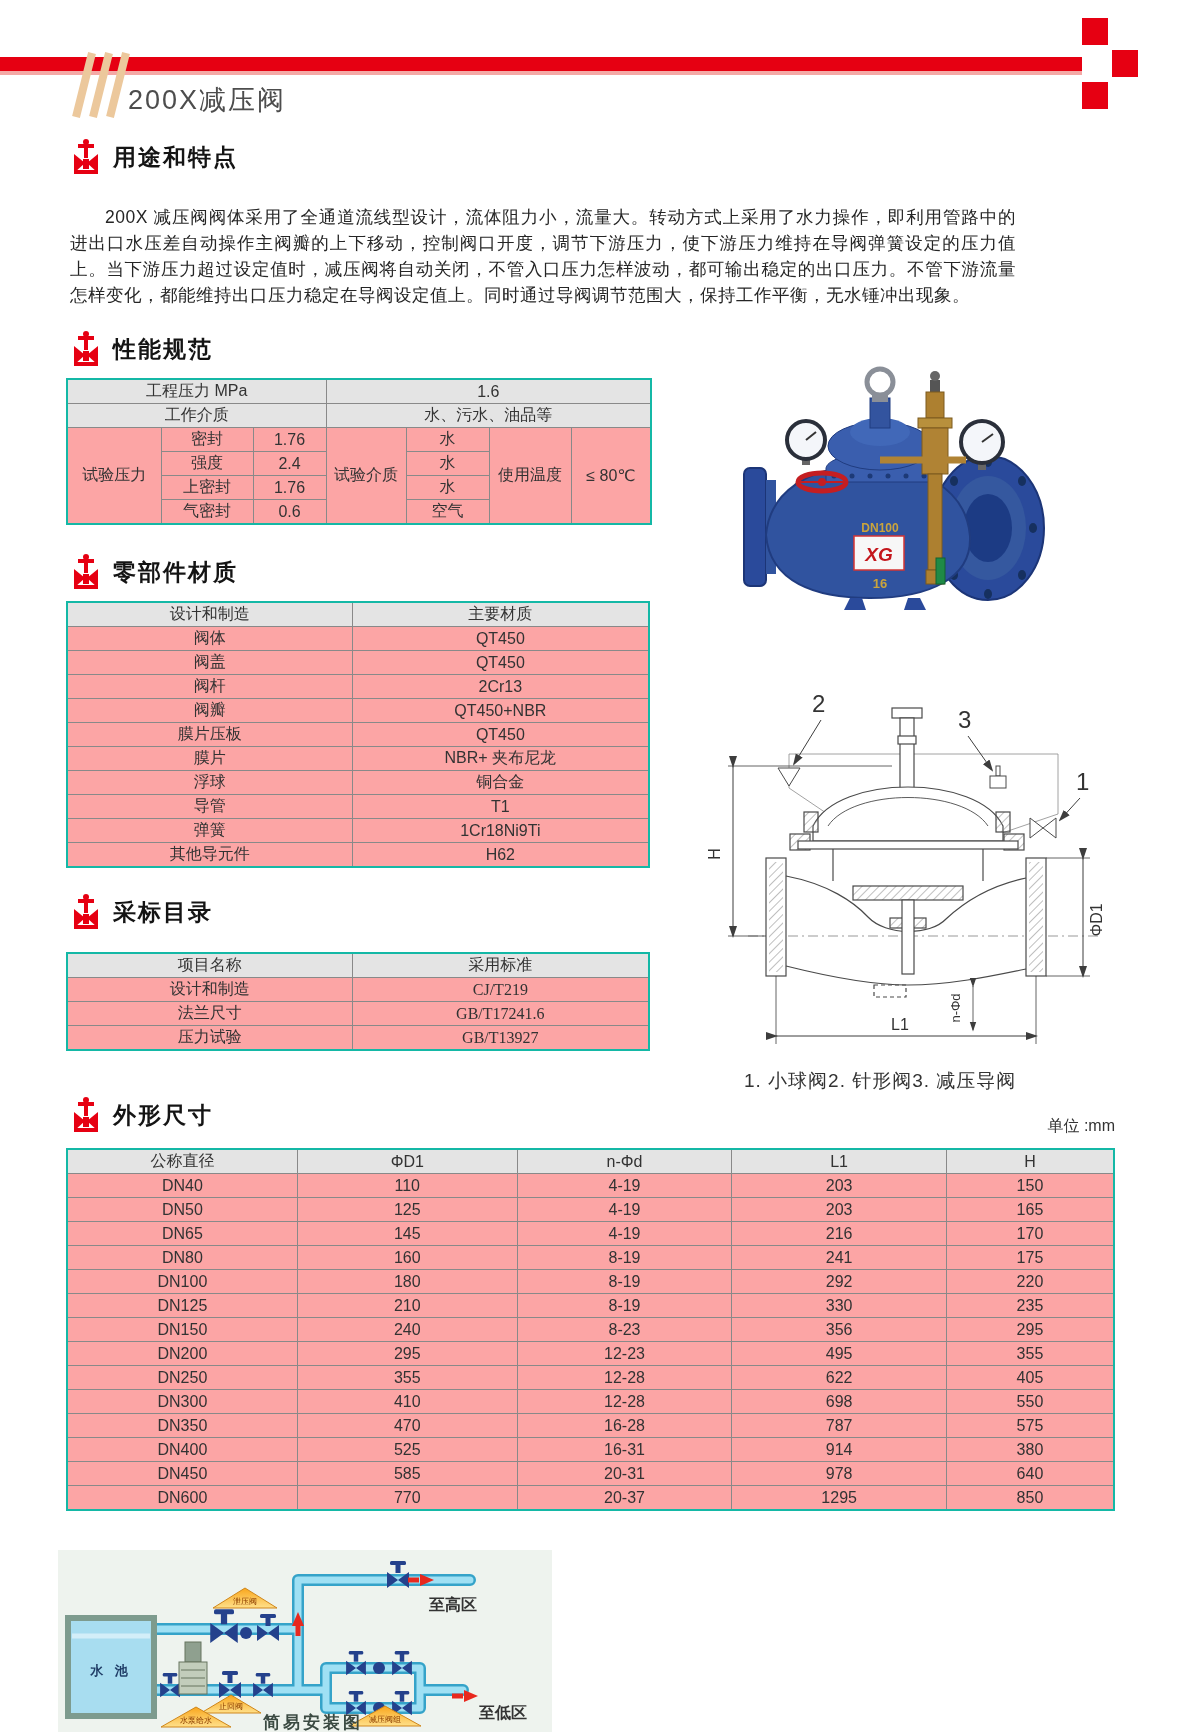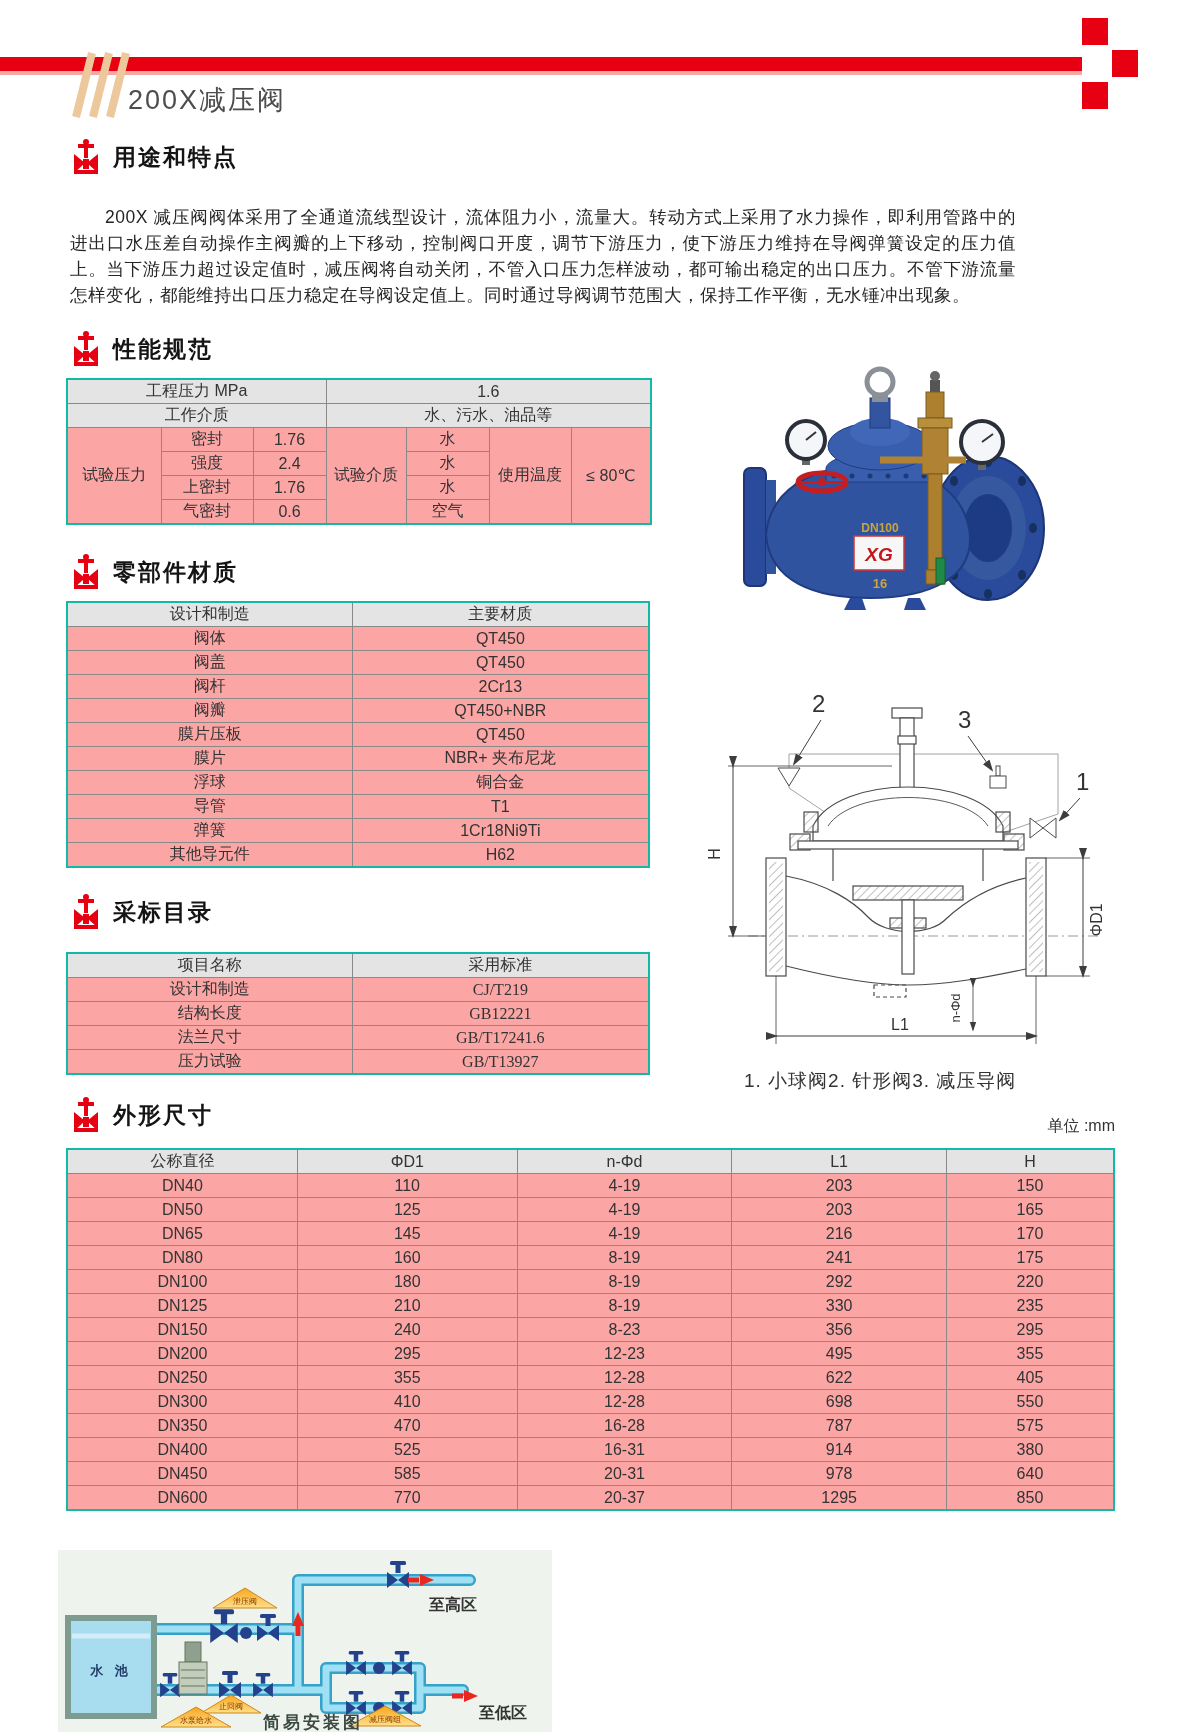--- a/index.html
+++ b/index.html
@@ -356,24 +356,20 @@
         <td class="hdr">项目名称</td>
         <td class="hdr">采用标准</td>
       </tr>
     </thead>
     <tbody>
         <tr>
           <td>设计和制造</td>
           <td>CJ/T219</td>
         </tr>
         <tr>
-          <td>结构长度</td>
-          <td>GB12221</td>
-        </tr>
-        <tr>
           <td>法兰尺寸</td>
           <td>GB/T17241.6</td>
         </tr>
         <tr>
           <td>压力试验</td>
           <td>GB/T13927</td>
         </tr>
       </tbody>
   </table>
 

